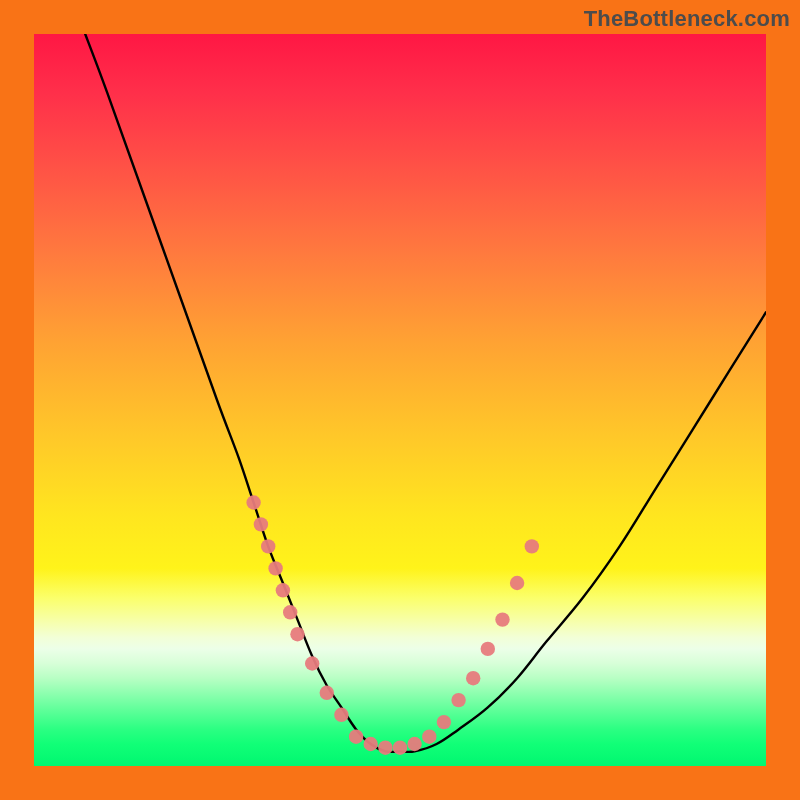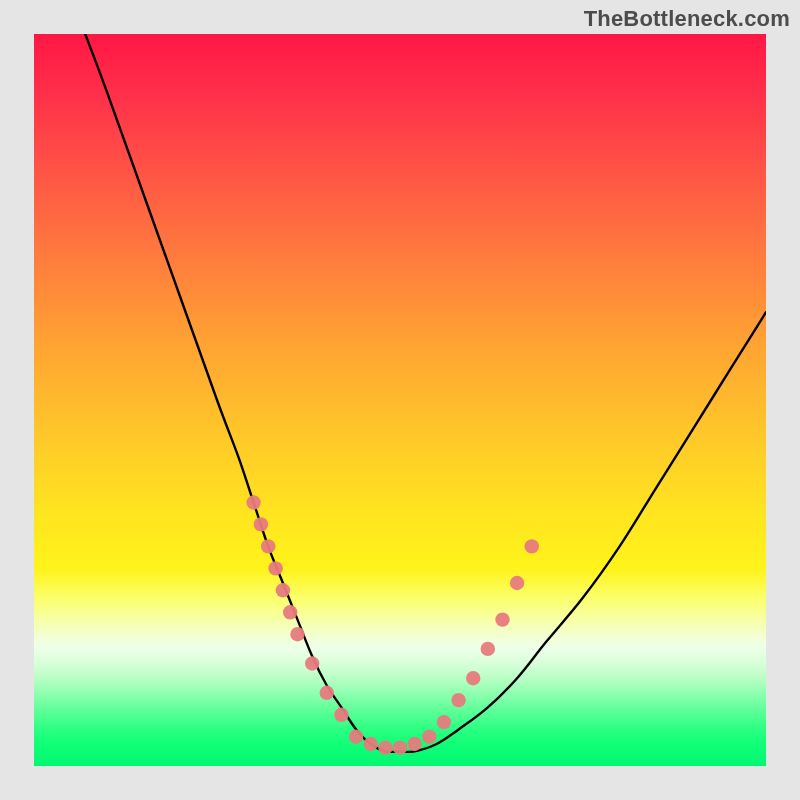--- a/index.html
+++ b/index.html
@@ -8,21 +8,21 @@
     width: 800px;
     height: 800px;
     background: #000;
     overflow: hidden;
     font-family: Arial, Helvetica, sans-serif;
   }
   .outer {
     position: relative;
     width: 800px;
     height: 800px;
-    background: #e5e5e5;
+    background: #f97316;
   }
   .watermark {
     position: absolute;
     top: 6px;
     right: 10px;
     color: #4c4c4c;
     font-size: 22px;
     font-weight: 600;
     letter-spacing: 0.2px;
     z-index: 20;

